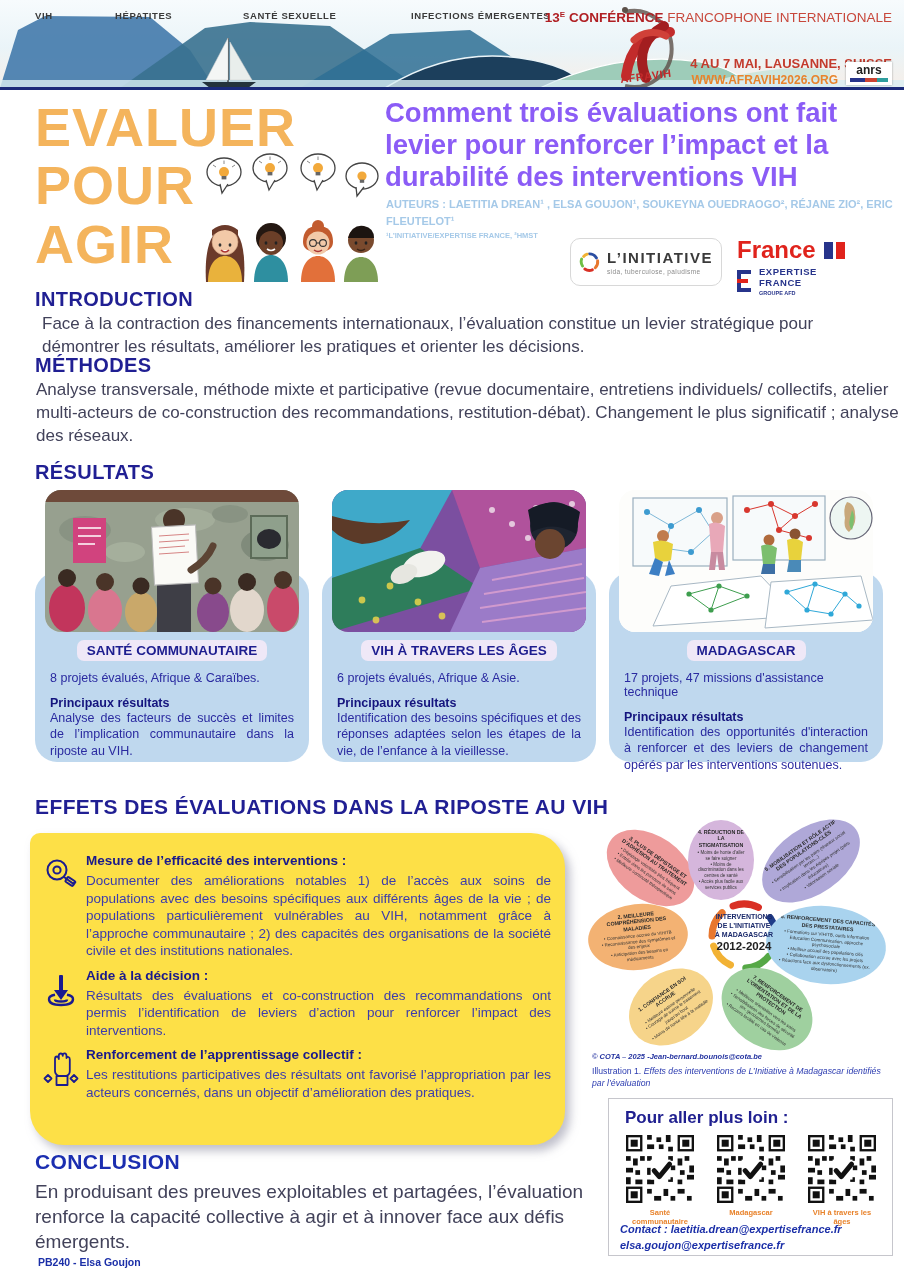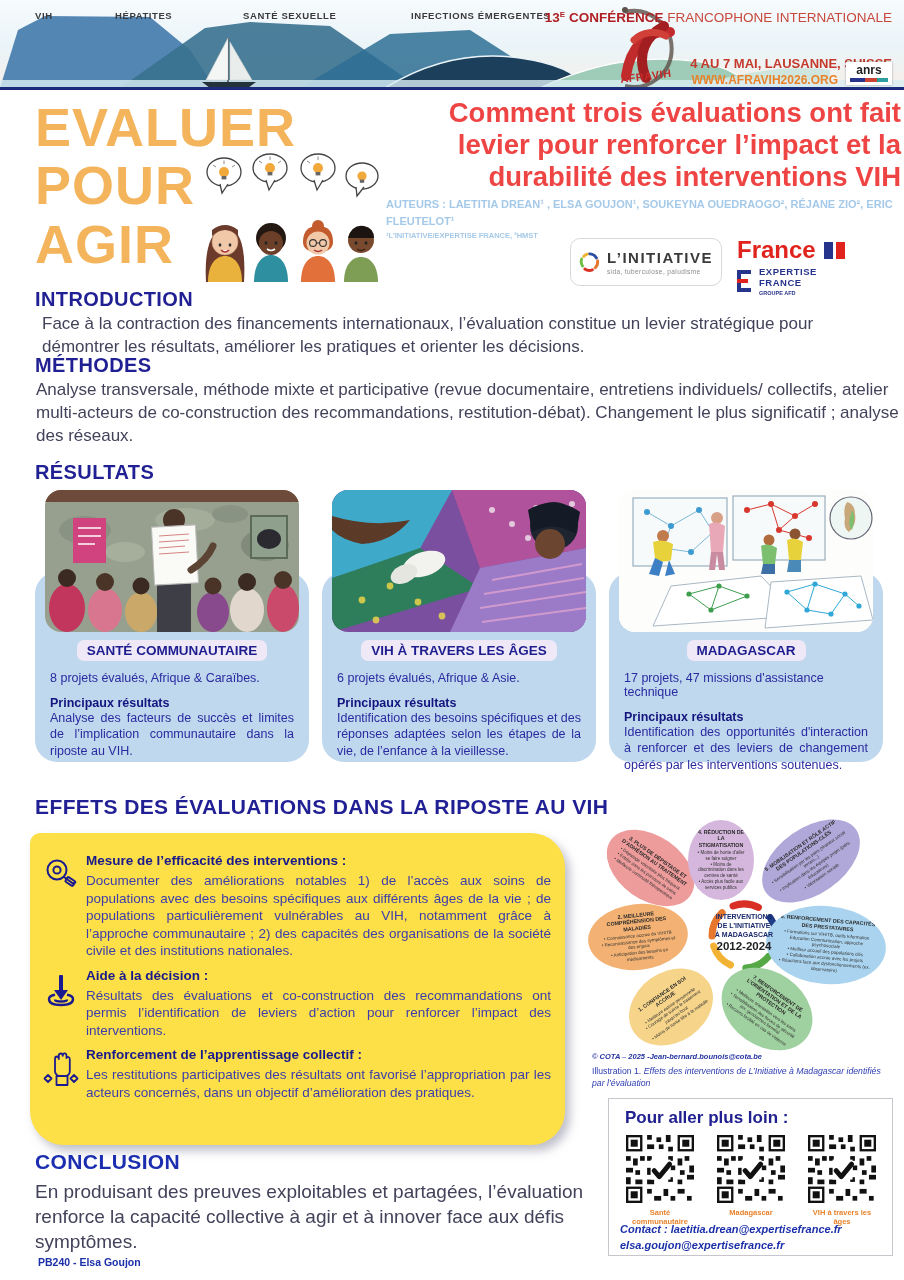--- a/index.html
+++ b/index.html
@@ -22,21 +22,21 @@
   .anrs { position:absolute; right:12px; top:62px; width:46px; height:23px; background:#fff; box-shadow:0 0 2px rgba(0,0,0,.35); text-align:center; }
   .anrs span { font-size:12px; font-weight:bold; color:#222; line-height:16px; display:block; }
   .anrs .bar { height:4px; margin:0 4px; background:linear-gradient(90deg,#27348B 0 40%, #C43 40% 70%, #2E9E9E 70% 100%); }
   .ribbon-wrap { position:absolute; left:612px; top:20px; width:74px; height:68px; }
   .ribbon-label { position:absolute; left:620px; top:70px; font-size:11px; font-weight:800; color:#C22B2B; transform:rotate(-7deg); letter-spacing:.5px; }
 
   
   .poster-title { position:absolute; left:35px; top:98px; font-size:54px; line-height:1.08; font-weight:800;
     color:#F4B45C; letter-spacing:1px; white-space:pre-line; }
   .people-art { position:absolute; left:196px; top:150px; }
-  .main-title { position:absolute; left:385px; top:97px; width:516px; font-size:27.5px; line-height:1.17; font-weight:800; color:#ef4444;text-align:right; }
+  .main-title { position:absolute; left:385px; top:97px; width:516px; font-size:27.5px; line-height:1.17; font-weight:800; color:#8b5cf6; }
   .authors { position:absolute; left:386px; top:196px; width:512px; font-size:11px; font-weight:bold; color:#A5C9E8; line-height:1.5; }
   .affiliation { position:absolute; left:386px; top:231px; font-size:7.5px; font-weight:bold; color:#A5C9E8; }
   .logo-initiative { position:absolute; left:570px; top:238px; width:152px; height:48px; border:1px solid #D8D8D8; border-radius:10px;
     display:flex; align-items:center; gap:7px; padding:4px 8px; background:#fff; }
   .li-text .li-name { font-size:15px; font-weight:800; color:#3A3A3A; letter-spacing:1.5px; }
   .li-text .li-tag { font-size:6.5px; color:#8A8A8A; margin-top:2px; letter-spacing:.4px; }
   .logo-fr { position:absolute; left:737px; top:236px; width:160px; }
   .fr-row { display:flex; align-items:center; justify-content:flex-start; gap:8px; }
   .fr-name { font-size:24px; font-weight:800; color:#E0231C; }
   .fr-flag { display:flex; gap:3px; }
@@ -715,16 +715,16 @@
         <div class="qr-label">VIH à travers les âges</div>
       </div>
     </div>
   </div>
   <div class="contact">
     <div>Contact : laetitia.drean@expertisefrance.fr</div>
     <div>elsa.goujon@expertisefrance.fr</div>
   </div>
 
   <div class="sec-head" id="conc-head">CONCLUSION</div>
-  <div class="sec-body" id="conc-body">En produisant des preuves exploitables et partagées, l’évaluation renforce la capacité collective à agir et à innover face aux défis symptômes.</div>
+  <div class="sec-body" id="conc-body">En produisant des preuves exploitables et partagées, l’évaluation renforce la capacité collective à agir et à innover face aux défis émergents.</div>
 
   <div class="poster-id">PB240 - Elsa Goujon</div>
 </div>
 
 </body></html>

